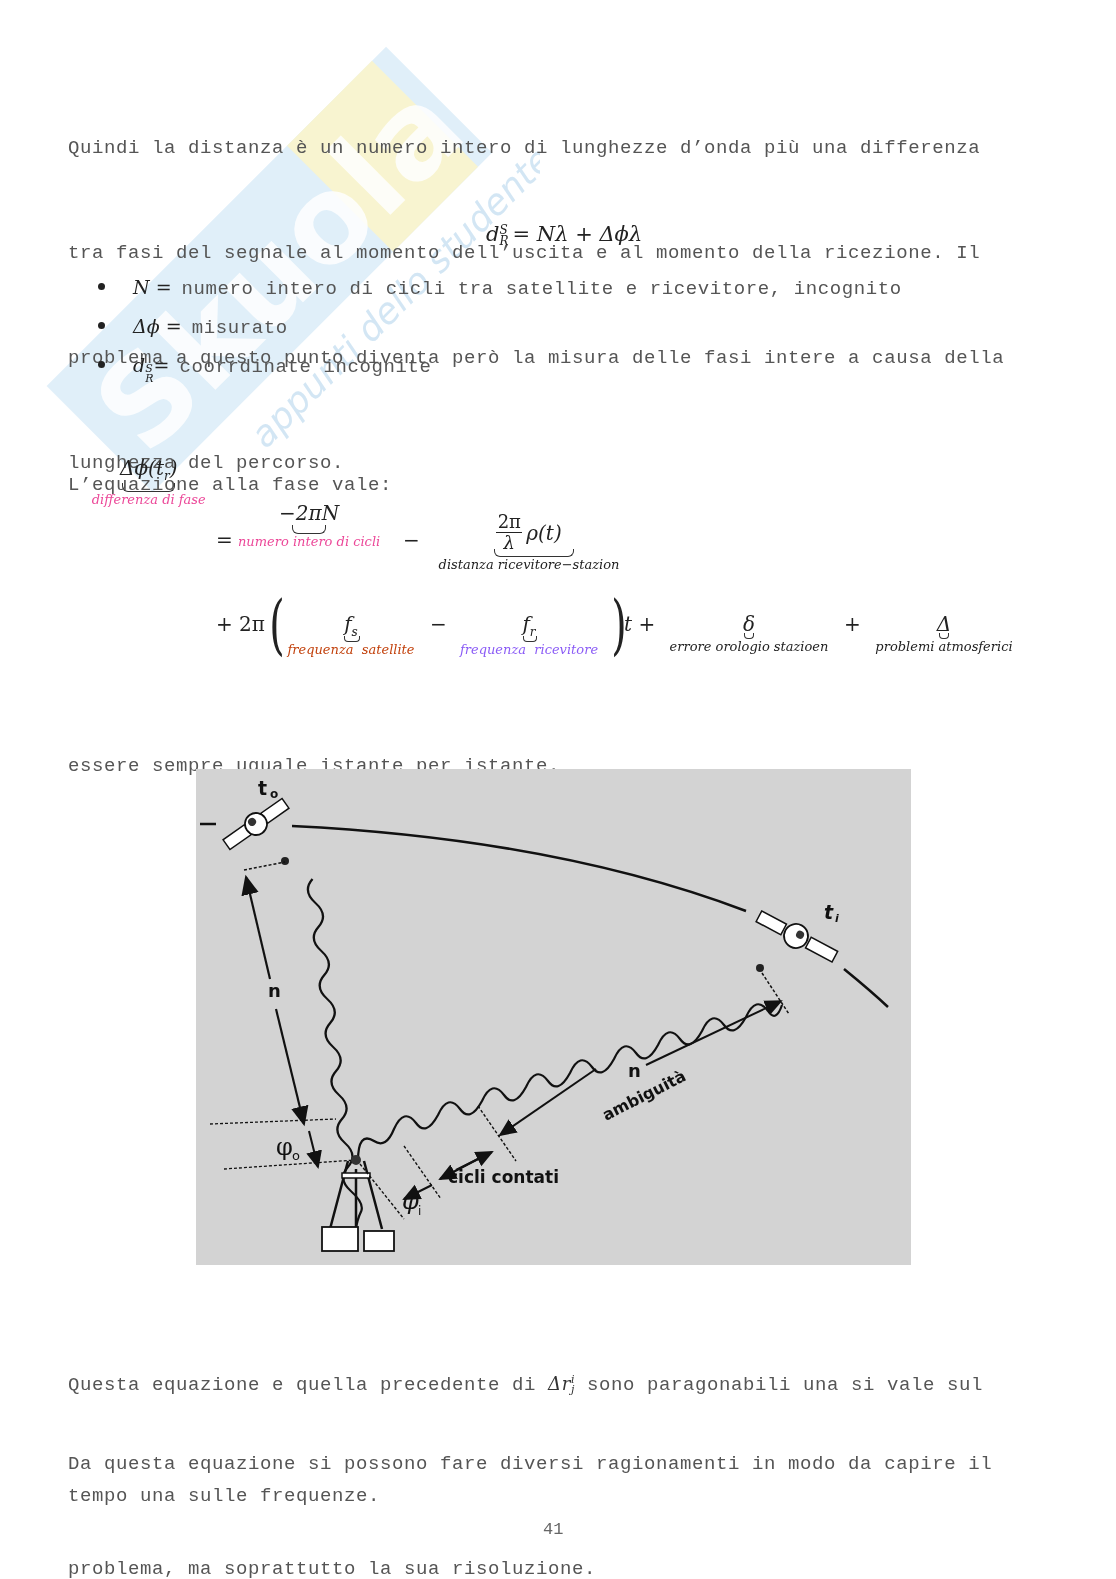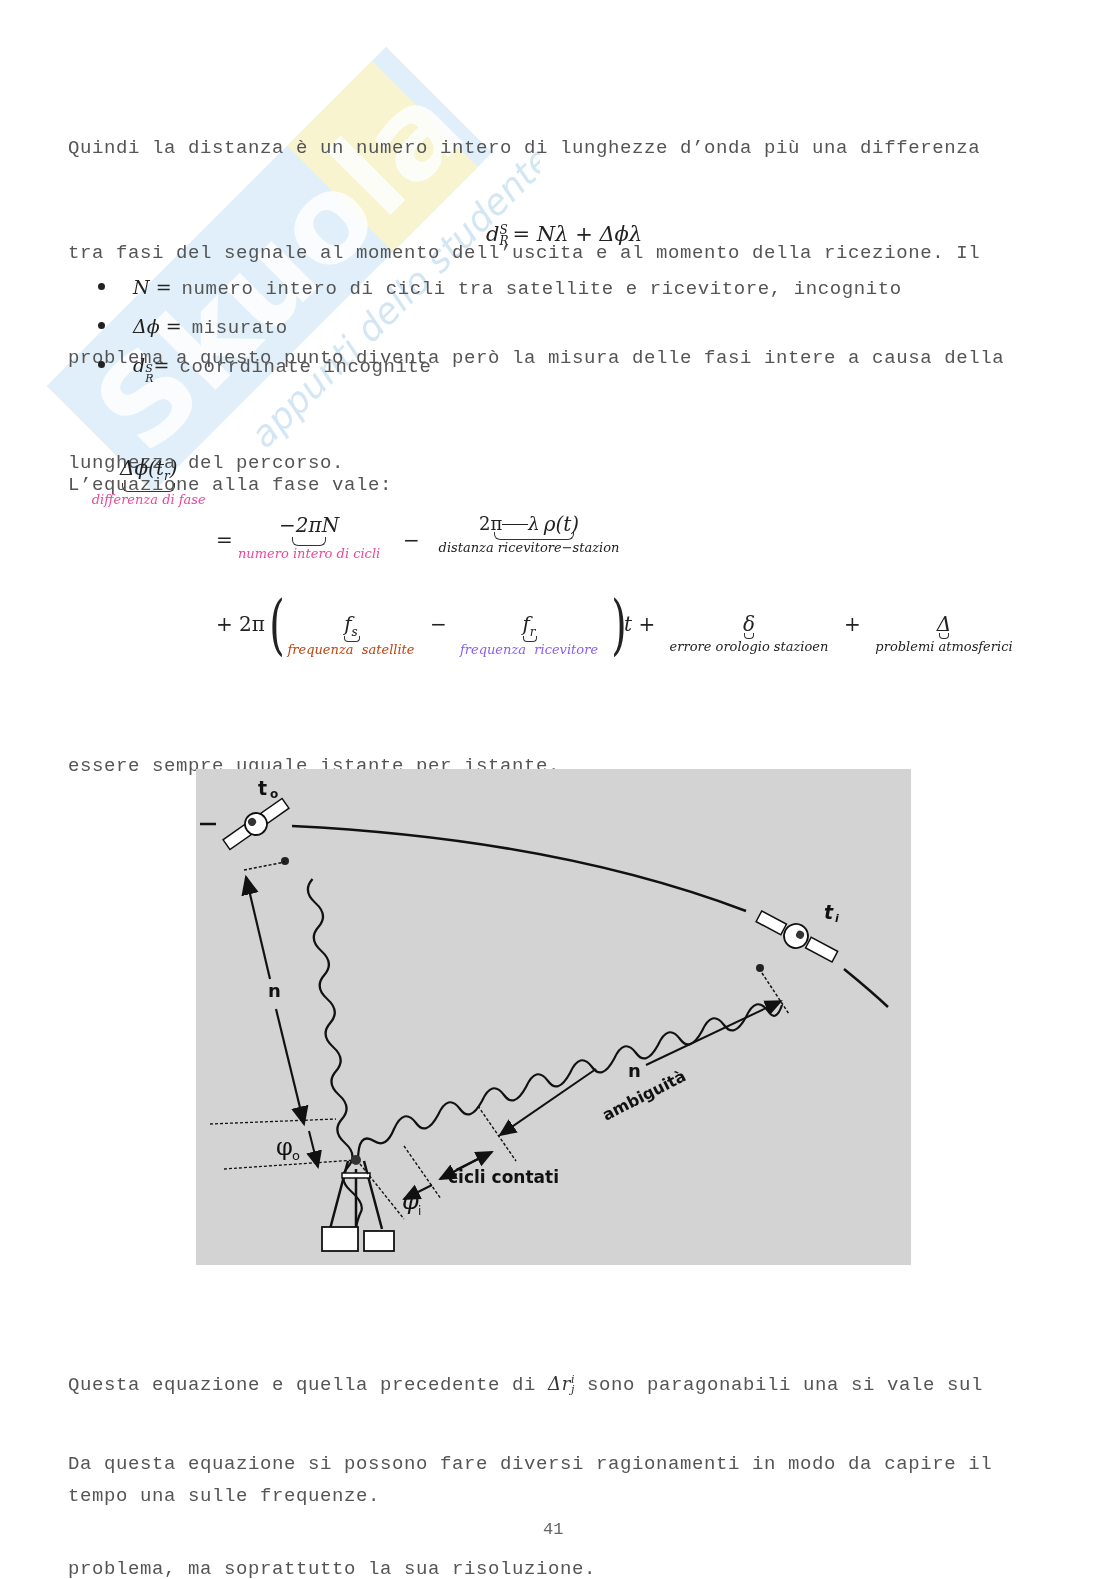--- a/index.html
+++ b/index.html
@@ -74,31 +74,31 @@
 
   <div class="abs" style="left:84px;top:456px">
     <span class="ub">
       <span class="serif-i" style="font-size:20px;padding:0 36px"><span>Δϕ(t</span><sub style="font-size:12px">r</sub><span>)</span></span>
       <span class="brace" style="margin:0 38px"></span>
       <span class="lbl">differenza di fase</span>
     </span>
   </div>
 
   <div class="abs serif" style="left:216px;top:528px;font-size:20px">=</div>
-  <div class="abs" style="left:238px;top:513px">
+  <div class="abs" style="left:238px;top:501px">
     <span class="ub">
       <span class="serif-i" style="font-size:20px">−2πN</span>
       <span class="brace" style="margin:0 54px"></span>
       <span class="lbl">numero intero di cicli</span>
     </span>
   </div>
   <div class="abs serif" style="left:403px;top:528px;font-size:20px">−</div>
   <div class="abs" style="left:424px;top:512px;width:210px;text-align:center">
     <div style="display:inline-flex;align-items:center">
-      <span style="display:inline-flex;flex-direction:row;align-items:center;margin-right:4px">
+      <span style="display:inline-flex;flex-direction:column;align-items:center;margin-right:4px">
         <span class="serif" style="font-size:18px;line-height:20px">2π</span>
         <span style="width:26px;border-top:1.2px solid #222"></span>
         <span class="serif-i" style="font-size:18px;line-height:20px">λ</span>
       </span>
       <span class="serif-i" style="font-size:20px">ρ(t)</span>
     </div>
     <span class="brace" style="display:block;height:7px;border-bottom:1.2px solid #333;border-left:1.2px solid #333;border-right:1.2px solid #333;border-radius:0 0 6px 6px;margin:-4px 60px 0 70px"></span>
     <span class="lbl" style="display:block;font-family:'DejaVu Serif',serif;font-style:italic;font-size:13px;color:#222">distanza ricevitore−stazion</span>
   </div>
 

